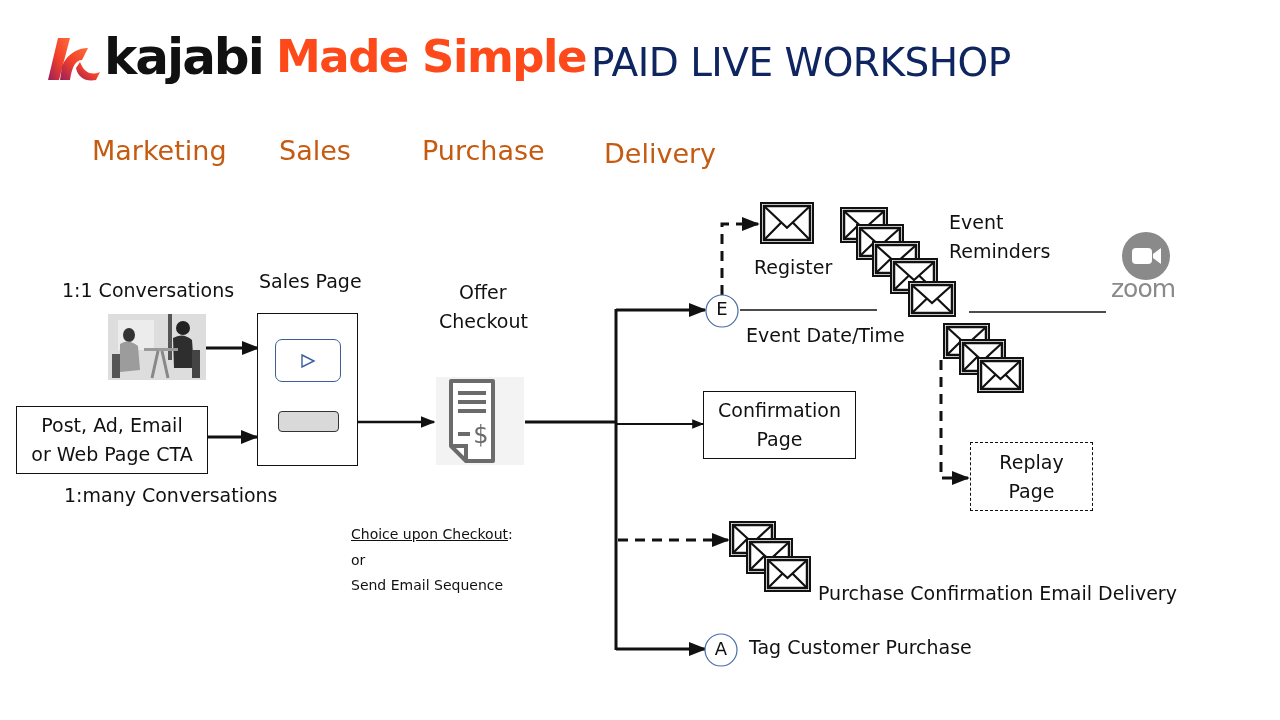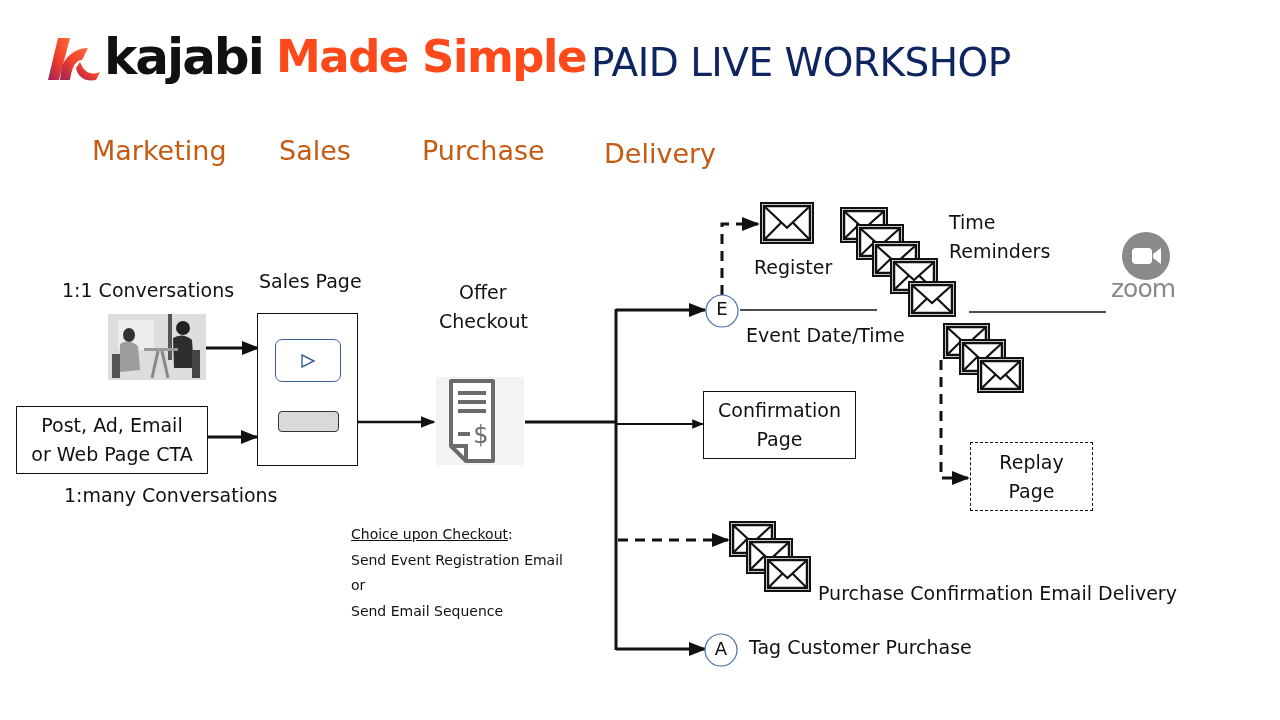--- a/index.html
+++ b/index.html
@@ -187,28 +187,27 @@
         <path d="M2 1 L14 7 L2 13 Z" fill="none" stroke="#3c5e9a" stroke-width="1.4"></path>
       </svg>
   </div>
   <div class="abs" style="left:20px;top:97px;width:61px;height:21px;background:#d9d9d9;border:1.2px solid #333;border-radius:4px;box-sizing:border-box;"></div>
 </div>
 
 <span class="txt" style="left:459px;top:281px;">Offer</span>
 <span class="txt" style="left:439px;top:310px;">Checkout</span>
 <div class="abs" style="left:351px;top:522px;font-family:'DejaVu Sans',sans-serif;font-size:14px;line-height:25.5px;">
   <div><span class="underline">Choice upon Checkout</span><span>:</span></div>
-  <div>Send Event Registration Email</div>
   <div>or</div>
   <div>Send Email Sequence</div>
 </div>
 
 <span class="txt" style="left:714px;top:298px;width:16px;text-align:center;font-size:18px;">E</span>
 <span class="txt" style="left:754px;top:256px;">Register</span>
-<span class="txt" style="left:949px;top:211px;">Time</span>
+<span class="txt" style="left:949px;top:211px;">Event</span>
 <span class="txt" style="left:949px;top:240px;">Reminders</span>
 <span class="txt" style="left:746px;top:324px;">Event Date/Time</span>
 <span class="abs" style="left:1111px;top:274px;font-family:'DejaVu Sans',sans-serif;font-size:25px;color:#8a8a8a;letter-spacing:-1px;">zoom</span>
 
 <div class="boxed" style="left:703px;top:391px;width:153px;height:68px;flex-direction:column;">
   <span>Confirmation</span>
   <span>Page</span>
 </div>
 <div class="boxed dashed" style="left:970px;top:442px;width:123px;height:69px;flex-direction:column;border-width:1px;">
   <span>Replay</span>

